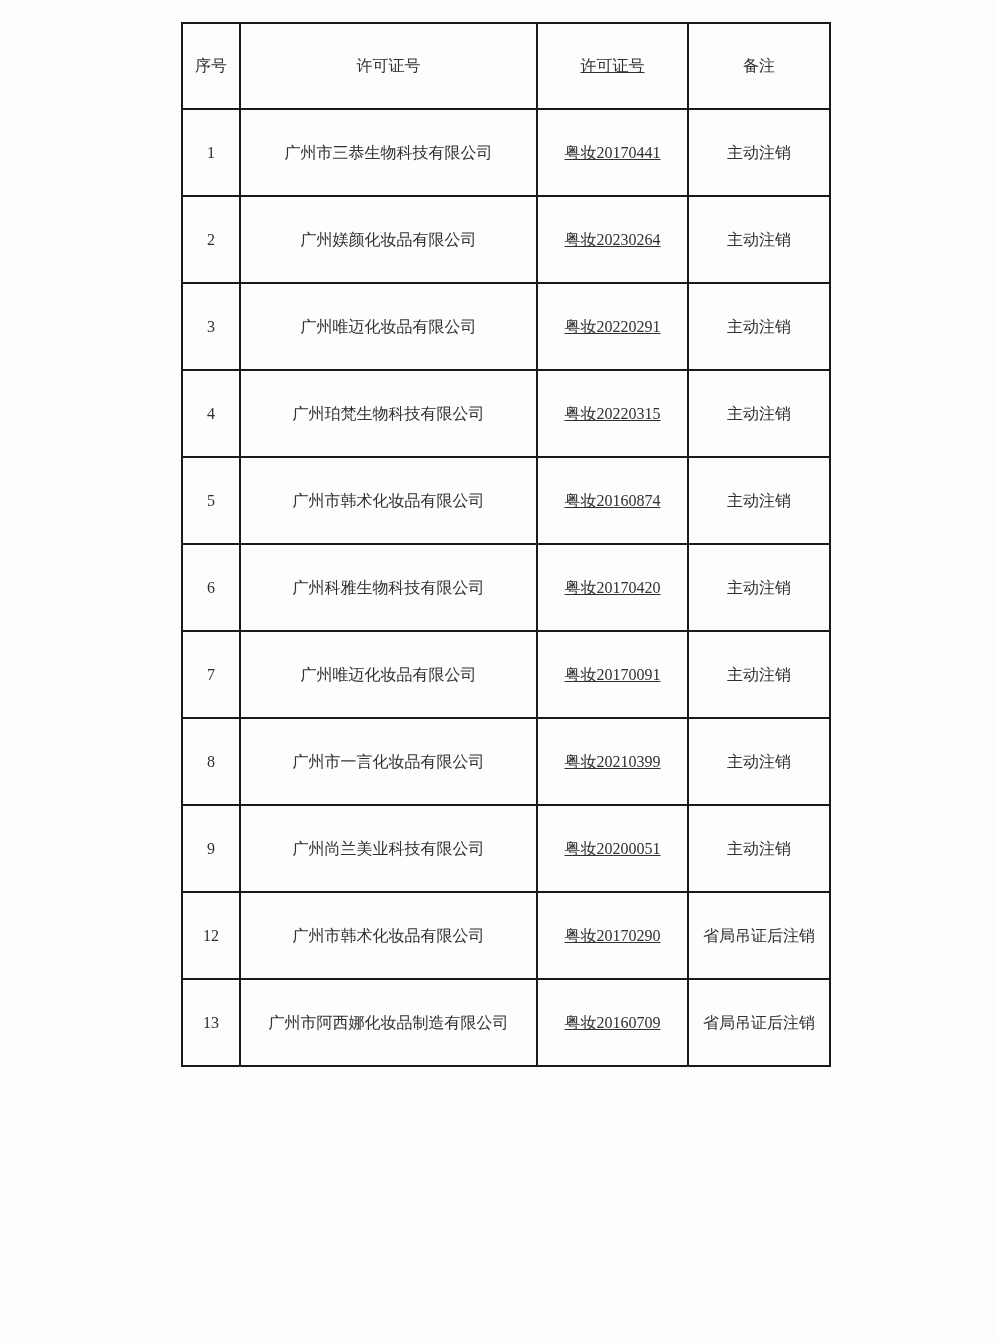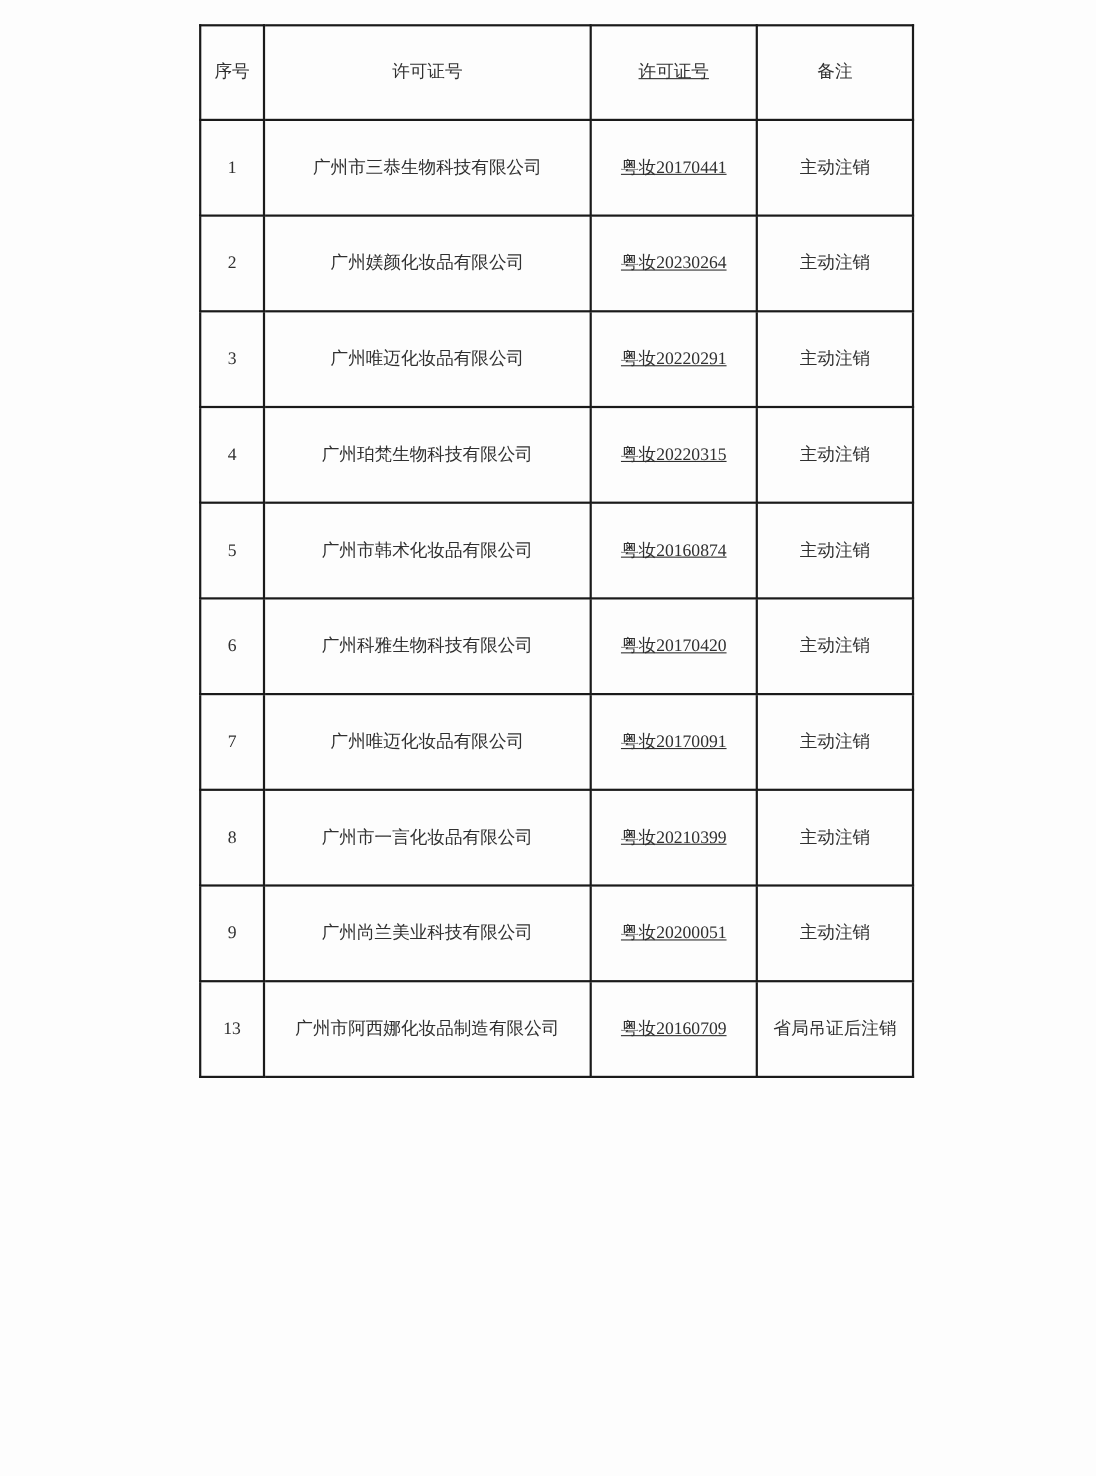--- a/index.html
+++ b/index.html
@@ -114,20 +114,26 @@
           <td class="col-license">粤妆20210399</td>
           <td class="col-remark">主动注销</td>
         </tr>
         <tr>
           <td class="col-index">9</td>
           <td class="col-company">广州尚兰美业科技有限公司</td>
           <td class="col-license">粤妆20200051</td>
           <td class="col-remark">主动注销</td>
         </tr>
         <tr>
+          <td class="col-index">12</td>
+          <td class="col-company">广州市韩术化妆品有限公司</td>
+          <td class="col-license">粤妆20170290</td>
+          <td class="col-remark">省局吊证后注销</td>
+        </tr>
+        <tr>
           <td class="col-index">13</td>
           <td class="col-company">广州市阿西娜化妆品制造有限公司</td>
           <td class="col-license">粤妆20160709</td>
           <td class="col-remark">省局吊证后注销</td>
         </tr>
       </tbody>
   </table>
 </div>
 
 </body></html>

